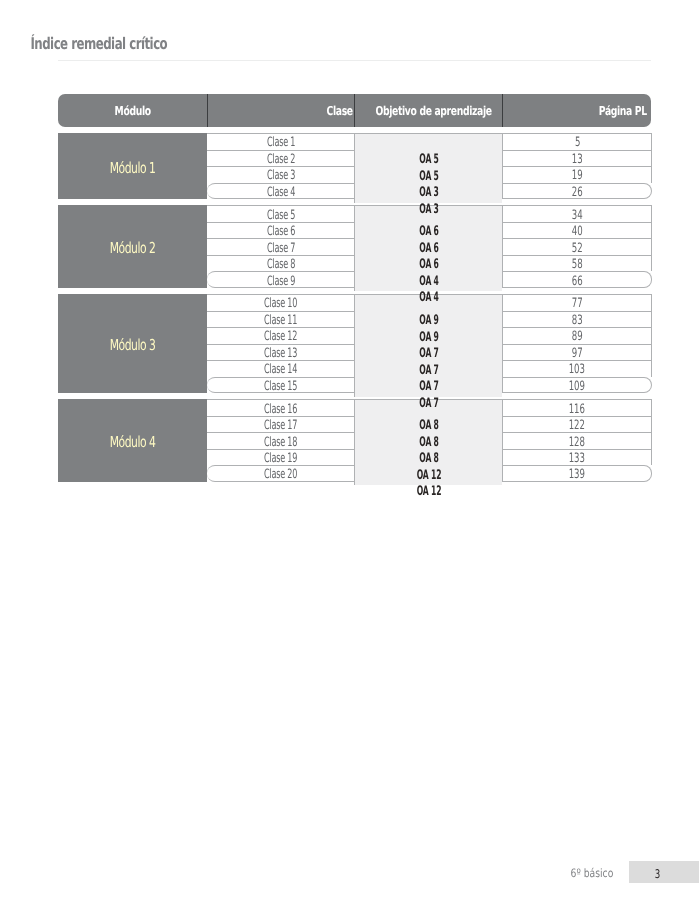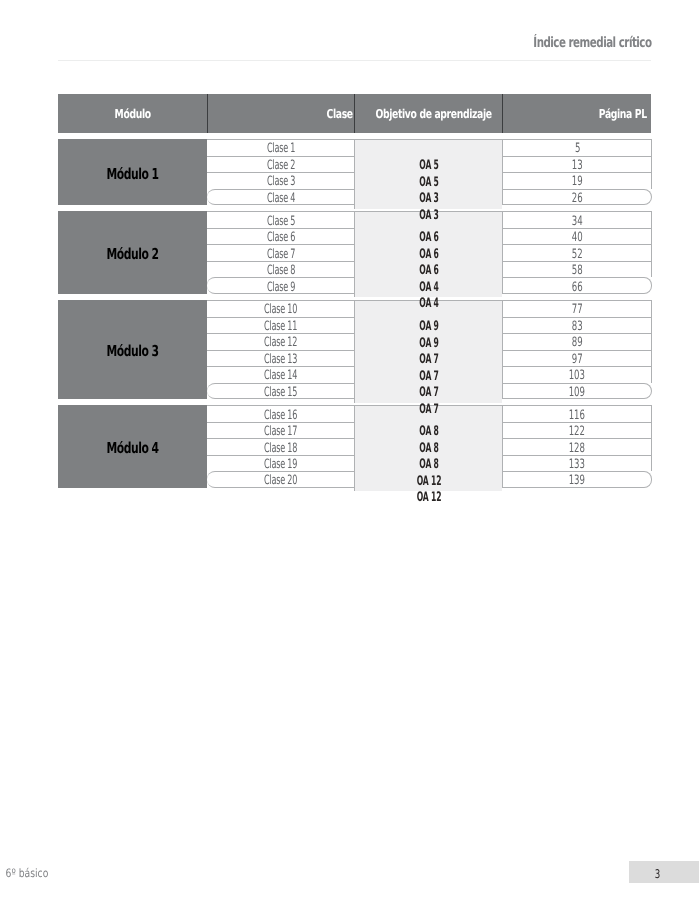--- a/index.html
+++ b/index.html
@@ -21,23 +21,22 @@
   .page { position: absolute; inset: 0; will-change: transform; }
 
   
   .sq { display: inline-block; white-space: nowrap; transform-origin: 50% 50%; }
 
   
   .doc-title {
     position: absolute;
     left: 0; right: 48.3px;
     top: 33.2px;
-    text-align: right;
     font-weight: bold;
-    font-size: 14px;
+    font-size: 16px;
     line-height: 21px;
     letter-spacing: -0.62px;
     color: #808285;
   }
   .doc-title .sq { transform: scaleX(0.818); transform-origin: 100% 50%; margin-right: -0.62px; }
 
   .header-rule {
     position: absolute;
     left: 58px;
     top: 59.9px;
@@ -48,22 +47,23 @@
 
   
   .tbl {
     position: absolute;
     left: 58px;
     top: 93.9px;
     width: 592.8px;
   }
   .thead {
     display: flex;
-    height: 39px;
+    height: 33px;
     background: #7e8082;
+    border-radius: 7px;
   }
   .thead .th {
     display: flex;
     align-items: center;
     justify-content: center;
     color: #ffffff;
     font-weight: bold;
     font-size: 12.3px;
     line-height: 16px;
     letter-spacing: -0.42px;
@@ -75,22 +75,22 @@
   .c-cla { width: 147.8px; flex: 0 0 147.8px; }
   .c-oa  { width: 147.9px; flex: 0 0 147.9px; }
   .c-pag { width: 148.4px; flex: 0 0 148.4px; }
 
   .mod-block { display: flex; margin-top: 6.3px; }
   .mod-cell {
     display: flex;
     align-items: center;
     justify-content: center;
     background: #7e8082;
-    color: #000000;
-    font-weight: bold;
+    color: #fef9c3;
+    font-weight: normal;
     font-size: 15.0px;
     line-height: 19px;
     letter-spacing: -0.6px;
     box-sizing: border-box;
   }
   .mod-cell .sq { transform: translateY(1.7px) scaleX(0.80); margin-right: -0.6px; }
 
   .rows { width: 497px; }
   .row {
     display: flex;
@@ -124,23 +124,25 @@
     padding-top: 19px;
   }
   .cell.oa { letter-spacing: -0.3px; }
   .cell.oa .sq { transform: scaleX(0.645); margin-right: -0.3px; }
 
   
   .footer-grade {
     position: absolute;
     left: 0; right: 85.5px;
     top: 868.0px;
+    text-align: right;
     font-size: 11.6px;
     line-height: 11.6px;
     color: #808285;
+    padding-left: 8px;
   }
   .footer-grade .sq { transform: scaleX(0.885); transform-origin: 100% 50%; }
   .footer-page {
     position: absolute;
     left: 628.5px;
     top: 860.7px;
     width: 70.5px;
     height: 22.2px;
     background: #dcdcdc;
     box-sizing: border-box;

